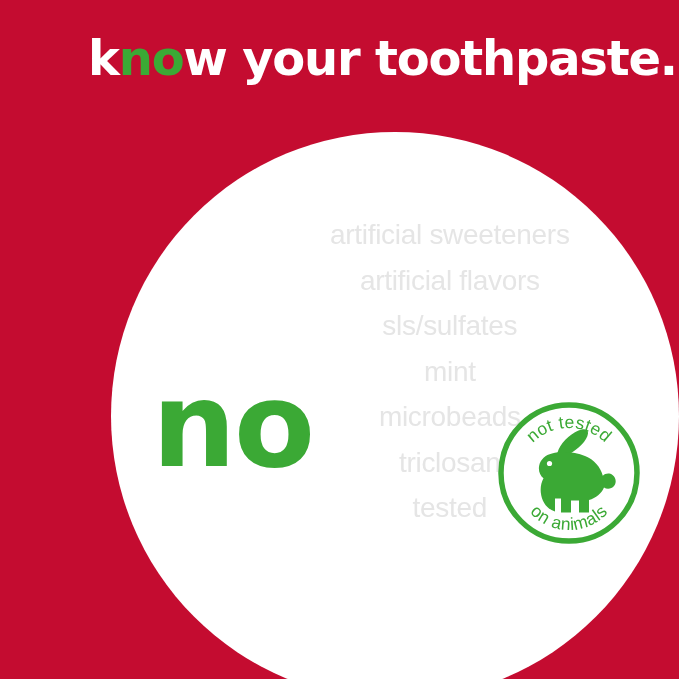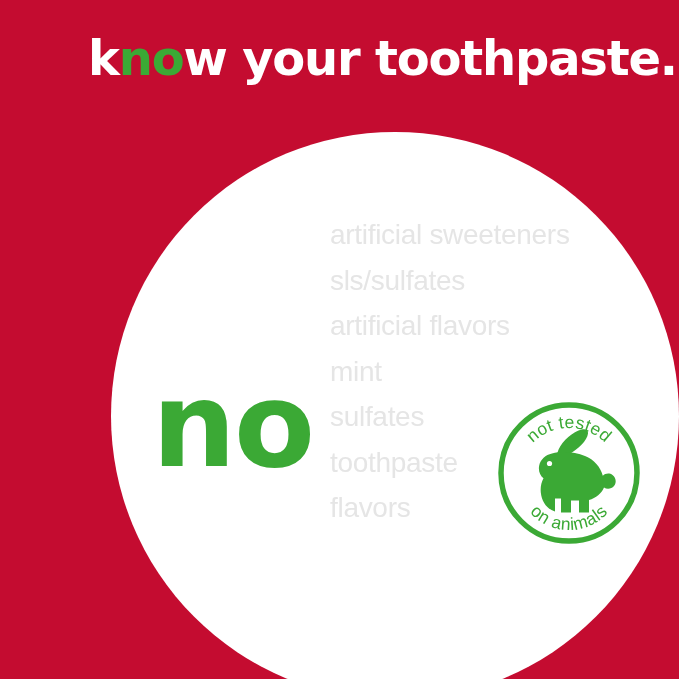--- a/index.html
+++ b/index.html
@@ -7,20 +7,21 @@
     padding: 0;
     background: #ffffff;
   }
   .poster {
     position: relative;
     width: 679px;
     height: 679px;
     overflow: hidden;
     background: #C40C30;
     font-family: "Liberation Sans", sans-serif;
+    text-align: center;
   }
   
   .headline {
     position: absolute;
     left: 88px;
     top: 34px;
     font-family: "DejaVu Sans", sans-serif;
     font-size: 48px;
     font-weight: 700;
     letter-spacing: -1.2px;
@@ -99,26 +100,26 @@
   <div class="headline">
     <span class="hl-white">k</span><span class="hl-green">no</span><span class="hl-white">w your toothpaste.</span>
   </div>
 
   <div class="white-circle"></div>
 
   <div class="big-no">no</div>
 
   <ul class="no-list">
     <li>artificial sweeteners</li>
+    <li>artificial flavors</li>
     <li>sls/sulfates</li>
-    <li>artificial flavors</li>
     <li>mint</li>
-    <li>sulfates</li>
-    <li>toothpaste</li>
-    <li>flavors</li>
+    <li>microbeads</li>
+    <li>triclosan</li>
+    <li>tested</li>
   </ul>
 
   <div class="badge">
     <svg viewBox="0 0 144 144" xmlns="http://www.w3.org/2000/svg">
       <defs>
         <path id="arcTop" d="M 21,78 A 51,51 0 0 1 123,78" fill="none"></path>
         <path id="arcBottom" d="M 19,76 A 53,53 0 0 0 125,76" fill="none"></path>
       </defs>
 
       <circle cx="72" cy="72" r="68" fill="none" stroke="#3BA935" stroke-width="5.5"></circle>

